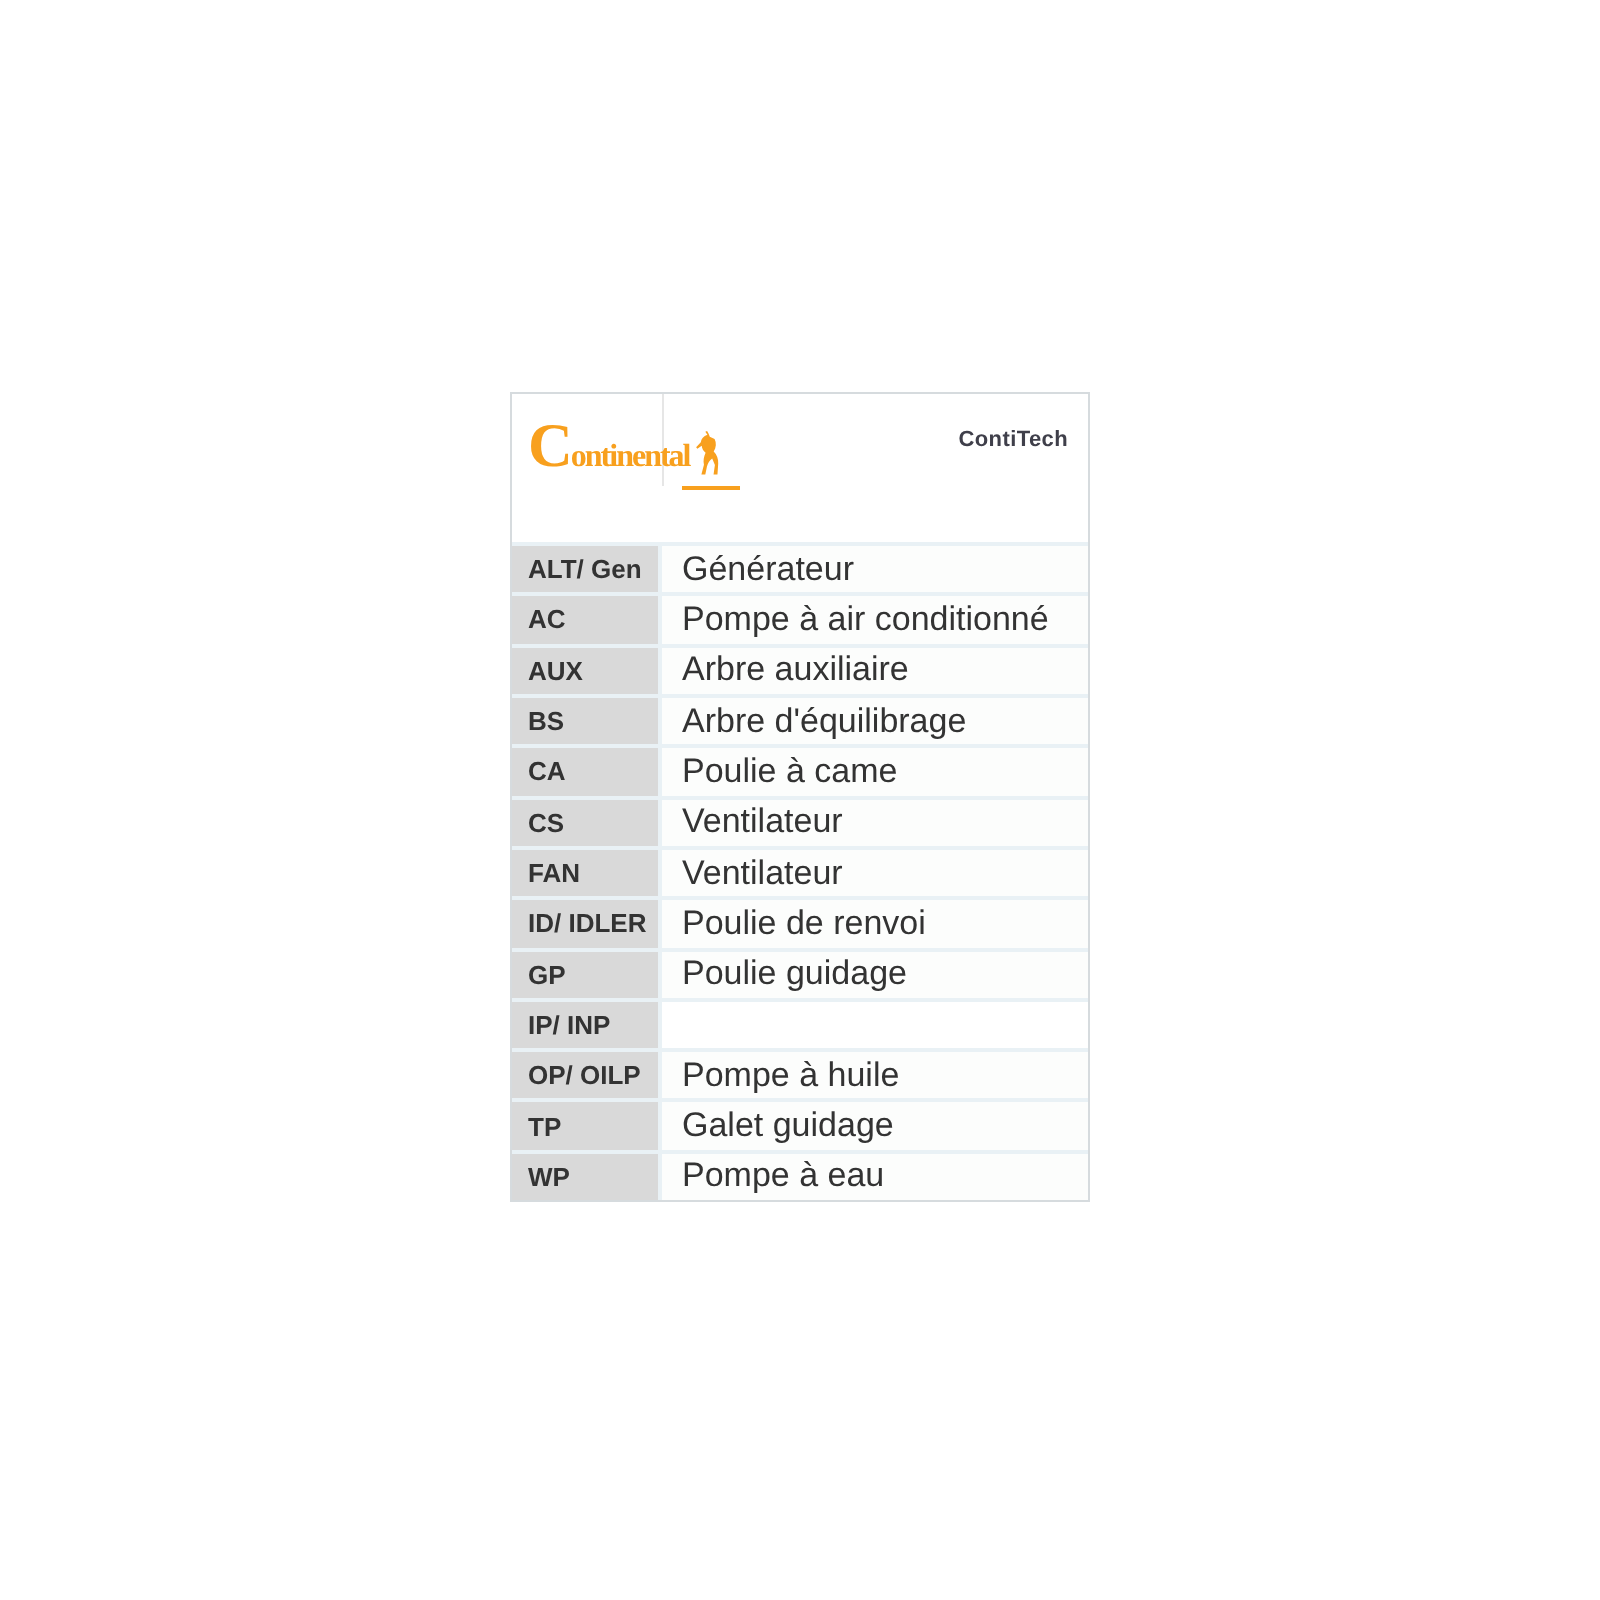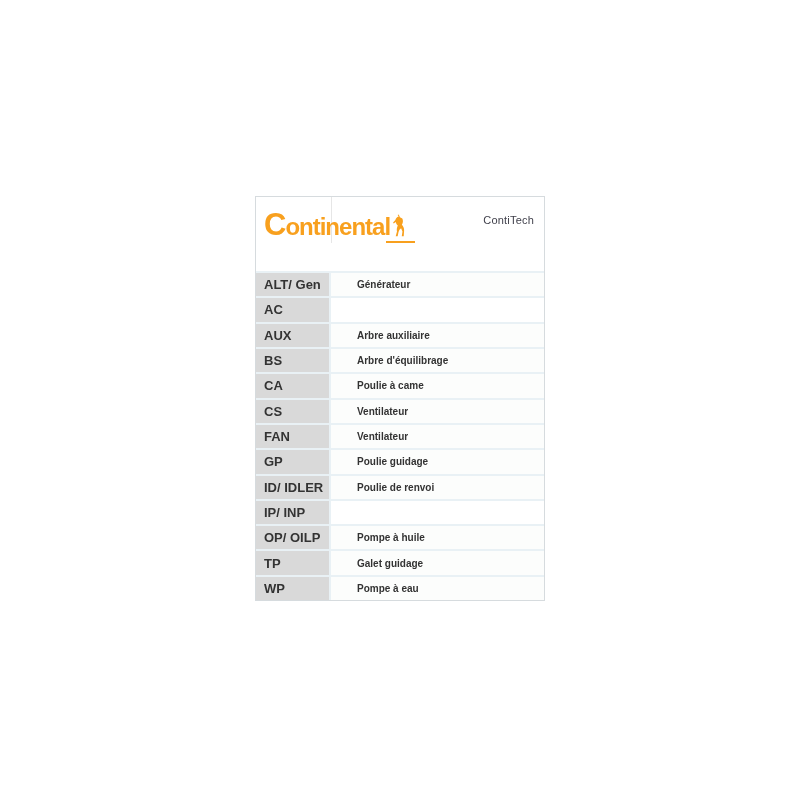--- a/index.html
+++ b/index.html
@@ -44,23 +44,23 @@
     width:1px;background:#E6E6E6;
   }
   .brand{
     display:flex;
     align-items:flex-end;
     position:relative;
     z-index:1;
   }
   .brand-word{
     display:block;
-    font-family:Liberation Sans, sans-serif;
+    font-family:Liberation Serif, serif;
     font-weight:700;
-    font-size:24px;
+    font-size:16px;
     line-height:30px;
     letter-spacing:-1px;
     color:var(--orange);
     margin-top:12px;
   }
   .brand-word::first-letter{
     font-size:31px;
   }
   .horse-wrap{
     position:relative;
@@ -69,21 +69,21 @@
   }
   .horse-wrap::after{
     content:"";
     position:absolute;
     left:-7px;right:-7px;bottom:-2px;
     height:2px;
     background:var(--orange);
   }
   .subsidiary{
     font-size:11px;
-    font-weight:400;
+    font-weight:700;
     color:var(--subsidiary);
     letter-spacing:0.2px;
   }
   .rows{
     flex:1 1 auto;
     display:flex;
     flex-direction:column;
     margin-top:28px;
   }
   .g-row{
@@ -100,23 +100,23 @@
     font-size:13px;
     font-weight:700;
     color:var(--text);
     border-right:2px solid var(--divider);
   }
   .label-cell{
     flex:1 1 auto;
     background:var(--label-bg);
     display:flex;
     align-items:center;
-    padding-left:26px;
-    font-size:10px;
-    font-weight:700;
+    padding-left:10px;
+    font-size:17px;
+    font-weight:400;
     color:var(--text);
     white-space:nowrap;
   }
 </style>
 </head>
 <body>
 
 <div class="canvas">
   <div class="panel">
 
@@ -139,20 +139,21 @@
 
     <div class="rows">
 
         <div class="g-row">
           <div class="abbr-cell">ALT/ Gen</div>
           <div class="label-cell">Générateur</div>
         </div>
 
         <div class="g-row">
           <div class="abbr-cell">AC</div>
+          <div class="label-cell">Pompe à air conditionné</div>
         </div>
 
         <div class="g-row">
           <div class="abbr-cell">AUX</div>
           <div class="label-cell">Arbre auxiliaire</div>
         </div>
 
         <div class="g-row">
           <div class="abbr-cell">BS</div>
           <div class="label-cell">Arbre d'équilibrage</div>
@@ -167,30 +168,30 @@
           <div class="abbr-cell">CS</div>
           <div class="label-cell">Ventilateur</div>
         </div>
 
         <div class="g-row">
           <div class="abbr-cell">FAN</div>
           <div class="label-cell">Ventilateur</div>
         </div>
 
         <div class="g-row">
+          <div class="abbr-cell">ID/ IDLER</div>
+          <div class="label-cell">Poulie de renvoi</div>
+        </div>
+
+        <div class="g-row">
           <div class="abbr-cell">GP</div>
           <div class="label-cell">Poulie guidage</div>
         </div>
 
         <div class="g-row">
-          <div class="abbr-cell">ID/ IDLER</div>
-          <div class="label-cell">Poulie de renvoi</div>
-        </div>
-
-        <div class="g-row">
           <div class="abbr-cell">IP/ INP</div>
         </div>
 
         <div class="g-row">
           <div class="abbr-cell">OP/ OILP</div>
           <div class="label-cell">Pompe à huile</div>
         </div>
 
 
         <div class="g-row">

